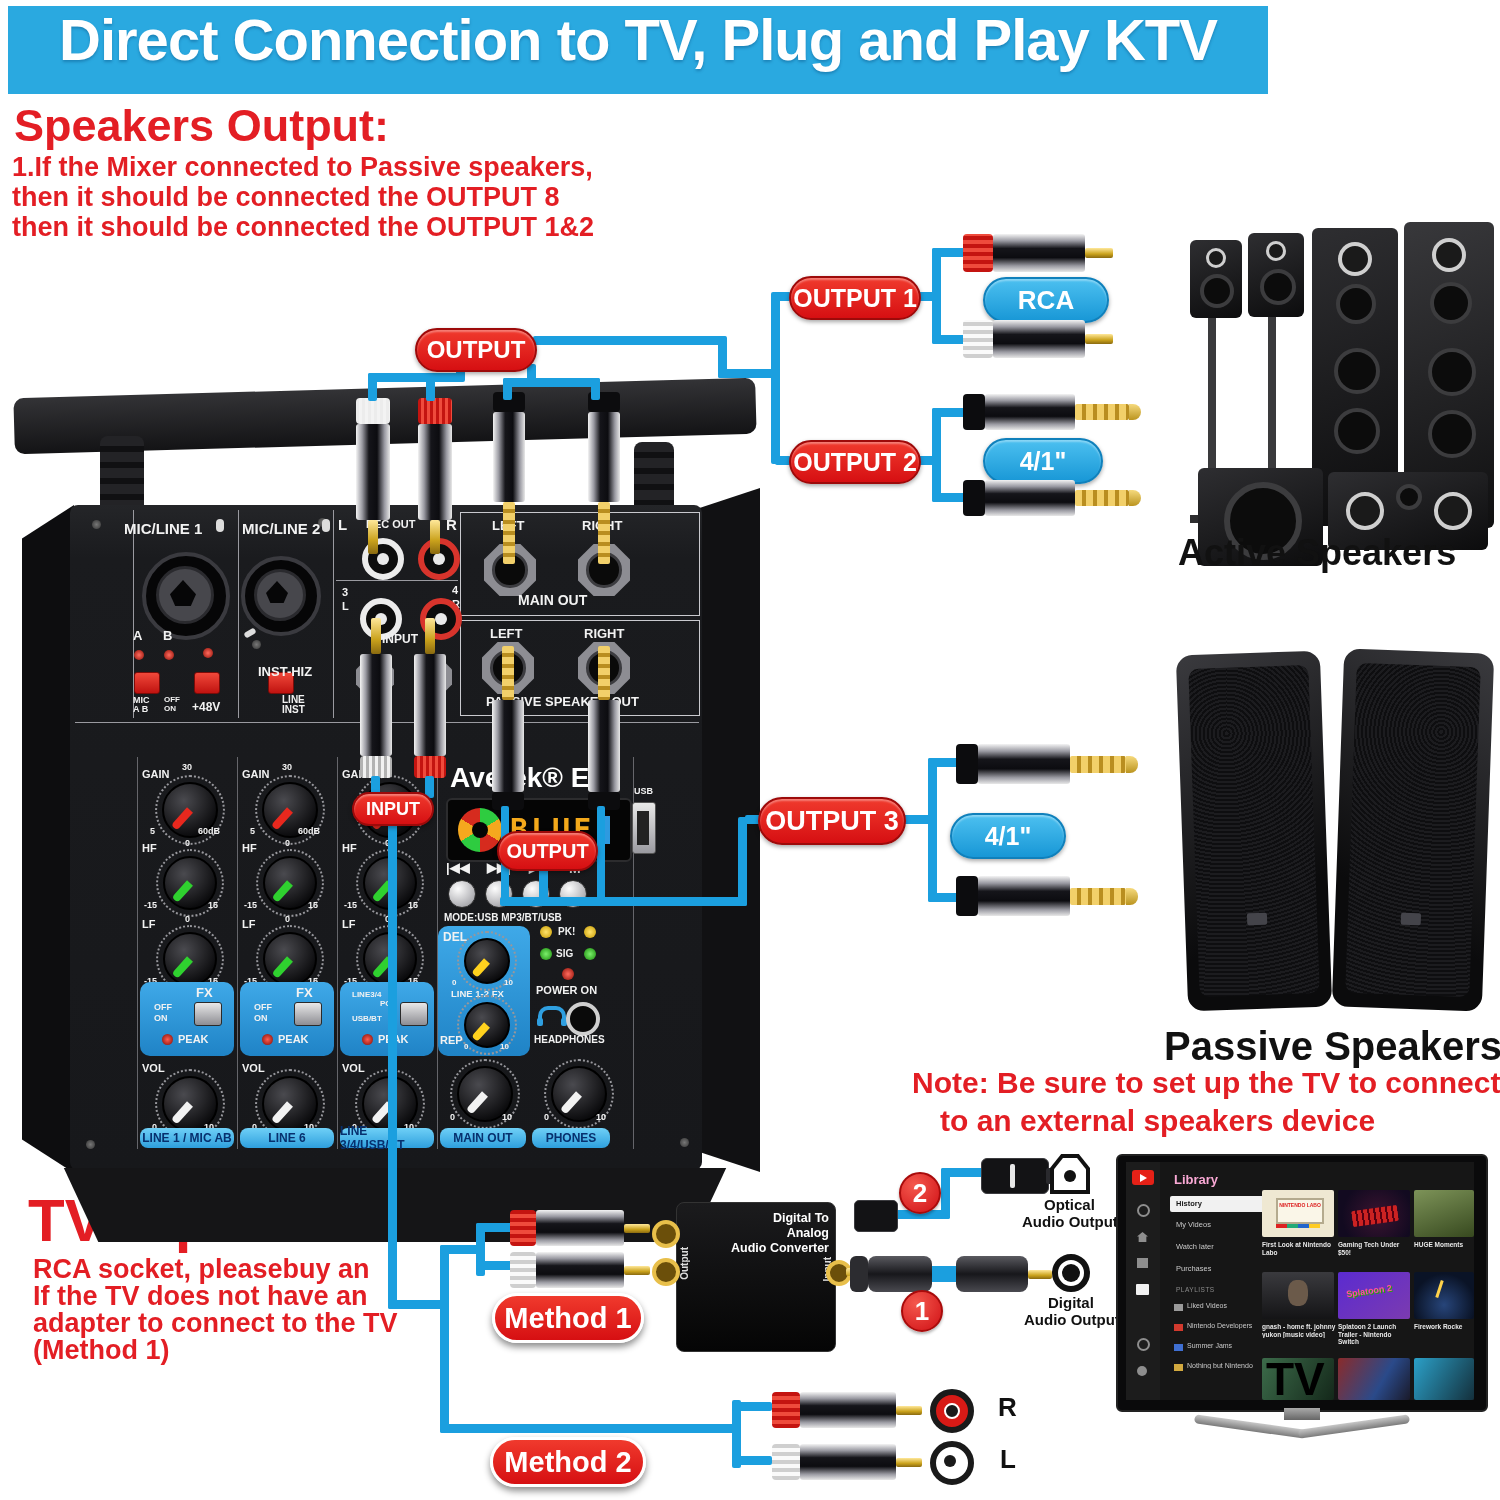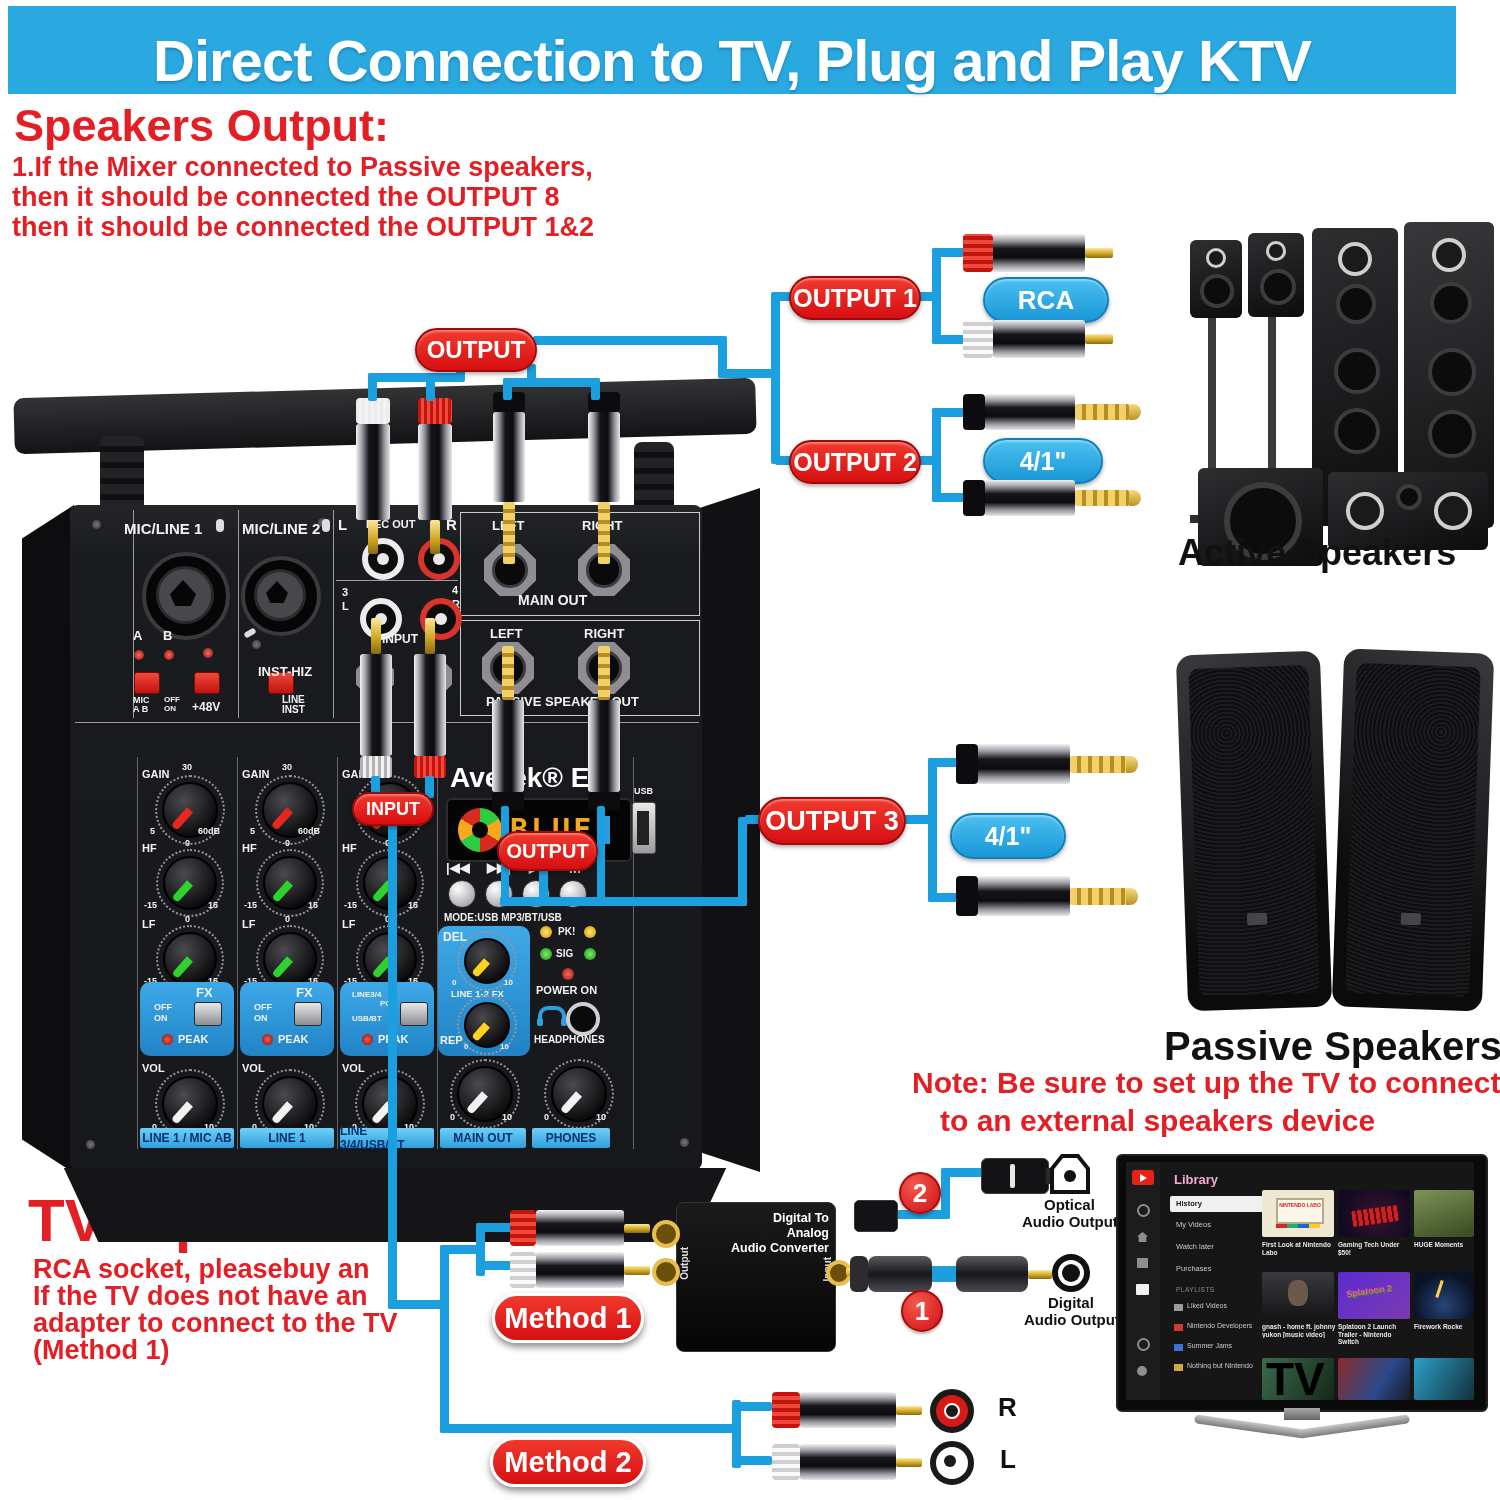--- a/index.html
+++ b/index.html
@@ -39,21 +39,21 @@
   .panel-line{position:absolute;background:#9a9aa0;}
   .boxline{position:absolute;border:1px solid #c9c9ce;}
   .knob{position:absolute;border-radius:50%;
         background:radial-gradient(circle at 38% 32%,#4a4a4f,#0b0b0d 75%);
         border:2px solid #000;}
   .knob::before{content:"";position:absolute;inset:-9px;border-radius:50%;border:2px dotted #97979c;}
   .knob .ptr{position:absolute;left:50%;top:50%;width:8px;height:46%;margin-left:-4px;
              transform-origin:50% 0;transform:rotate(42deg);border-radius:0 0 4px 4px;}
   .led{position:absolute;border-radius:50%;}
   .sw{position:absolute;background:linear-gradient(#e8e8e8,#8d8d93);border:1px solid #2a2a2a;border-radius:3px;}
-  .chanpill{position:absolute;height:20px;border-radius:2px;background:linear-gradient(#6fd0f7,#2e9fdd);
+  .chanpill{position:absolute;height:20px;border-radius:8px;background:linear-gradient(#6fd0f7,#2e9fdd);
             color:#07306e;font-weight:bold;display:flex;align-items:center;justify-content:center;}
   .fxbox{position:absolute;border-radius:10px;background:linear-gradient(#3fa9e8,#1f83c6);}
   .mixtext{position:absolute;color:#f2f2f2;font-weight:bold;white-space:nowrap;}
   .screw{position:absolute;width:9px;height:9px;border-radius:50%;background:radial-gradient(#777,#333);}
   .hex{position:absolute;background:#8d8d93;clip-path:polygon(30% 0,70% 0,100% 30%,100% 70%,70% 100%,30% 100%,0 70%,0 30%);}
   .hex i{position:absolute;inset:16%;border-radius:50%;background:#0a0a0a;border:3px solid #3c3c40;}
   .rcaj{position:absolute;border-radius:50%;background:#0d0d0d;}
   .rcaj i{position:absolute;inset:30%;border-radius:50%;background:#e9e9e9;}
   
   .yt-item{position:absolute;color:#c9c9c9;font-weight:normal;white-space:nowrap;overflow:hidden;}
@@ -66,21 +66,21 @@
   .hp-icon::before{left:-5px;} .hp-icon::after{right:-5px;}
   .speaker{position:absolute;background:linear-gradient(160deg,#2e2e31,#0c0c0d);border-radius:6px;}
   .spk-ring{position:absolute;border-radius:50%;border:4px solid #cfcfcf;background:#1a1a1a;}
   .spk-dark{position:absolute;border-radius:50%;border:4px solid #3c3c3e;background:#0c0c0c;}
 </style>
 </head>
 <body>
 
 <div id="canvas">
 
-  <div class="abs" style="left:8px;top:6px;width:1448px;height:88px;background:#2aa9e0;display:flex;align-items:flex-end;justify-content:center;">
+  <div class="abs" style="left:8px;top:6px;width:1260px;height:88px;background:#2aa9e0;display:flex;align-items:flex-start;justify-content:center;">
     <span style="color:#fff;font-weight:bold;font-size:58px;letter-spacing:-1px;text-shadow:0 2px 3px rgba(0,60,110,.35);">Direct Connection to TV, Plug and Play KTV</span>
   </div>
 
   <div class="t red" style="left:14px;top:100px;font-size:45px;">Speakers Output:</div>
   <div class="abs" style="left:12px;top:152px;">
     <div class="red" style="font-weight:bold;font-size:27px;line-height:30px;">1.If the Mixer connected to Passive speakers,</div>
     <div class="red" style="font-weight:bold;font-size:27px;line-height:30px;">then it should be connected the OUTPUT 8</div>
     <div class="red" style="font-weight:bold;font-size:27px;line-height:30px;text-align:right;"> then it should be connected the OUTPUT 1&amp;2</div>
   </div>
 
@@ -272,21 +272,21 @@
         <div class="led" style="left:22px;top:52px;width:11px;height:11px;background:radial-gradient(#ff5d50,#7e0b04);"></div>
         <div class="mixtext" style="left:38px;top:51px;font-size:11px;">PEAK</div>
       </div>
       <div class="mixtext" style="left:2px;top:302px;font-size:11px;">VOL</div>
       <div class="knob" style="left:22px;top:316px;width:52px;height:52px;">
           <div class="ptr" style="background:#f2f2f2;"></div>
         </div>
       <div class="mixtext" style="left:12px;top:362px;font-size:9px;">0</div>
       <div class="mixtext" style="left:64px;top:362px;font-size:9px;">10</div>
       <div class="chanpill" style="left:0;top:368px;width:94px;font-size:12px;">
-          <span>LINE 1</span>
+          <span>LINE 6</span>
         </div>
     </div>
 
     <div class="abs" style="left:340px;top:760px;width:94px;height:390px;">
       <div class="mixtext" style="left:2px;top:8px;font-size:11px;">GAIN</div>
       <div class="knob" style="left:22px;top:22px;width:52px;height:52px;">
           <div class="ptr" style="background:#e8281e;"></div>
         </div>
       <div class="mixtext" style="left:2px;top:82px;font-size:11px;">HF</div>
       <div class="mixtext" style="left:45px;top:78px;font-size:9px;">0</div>

